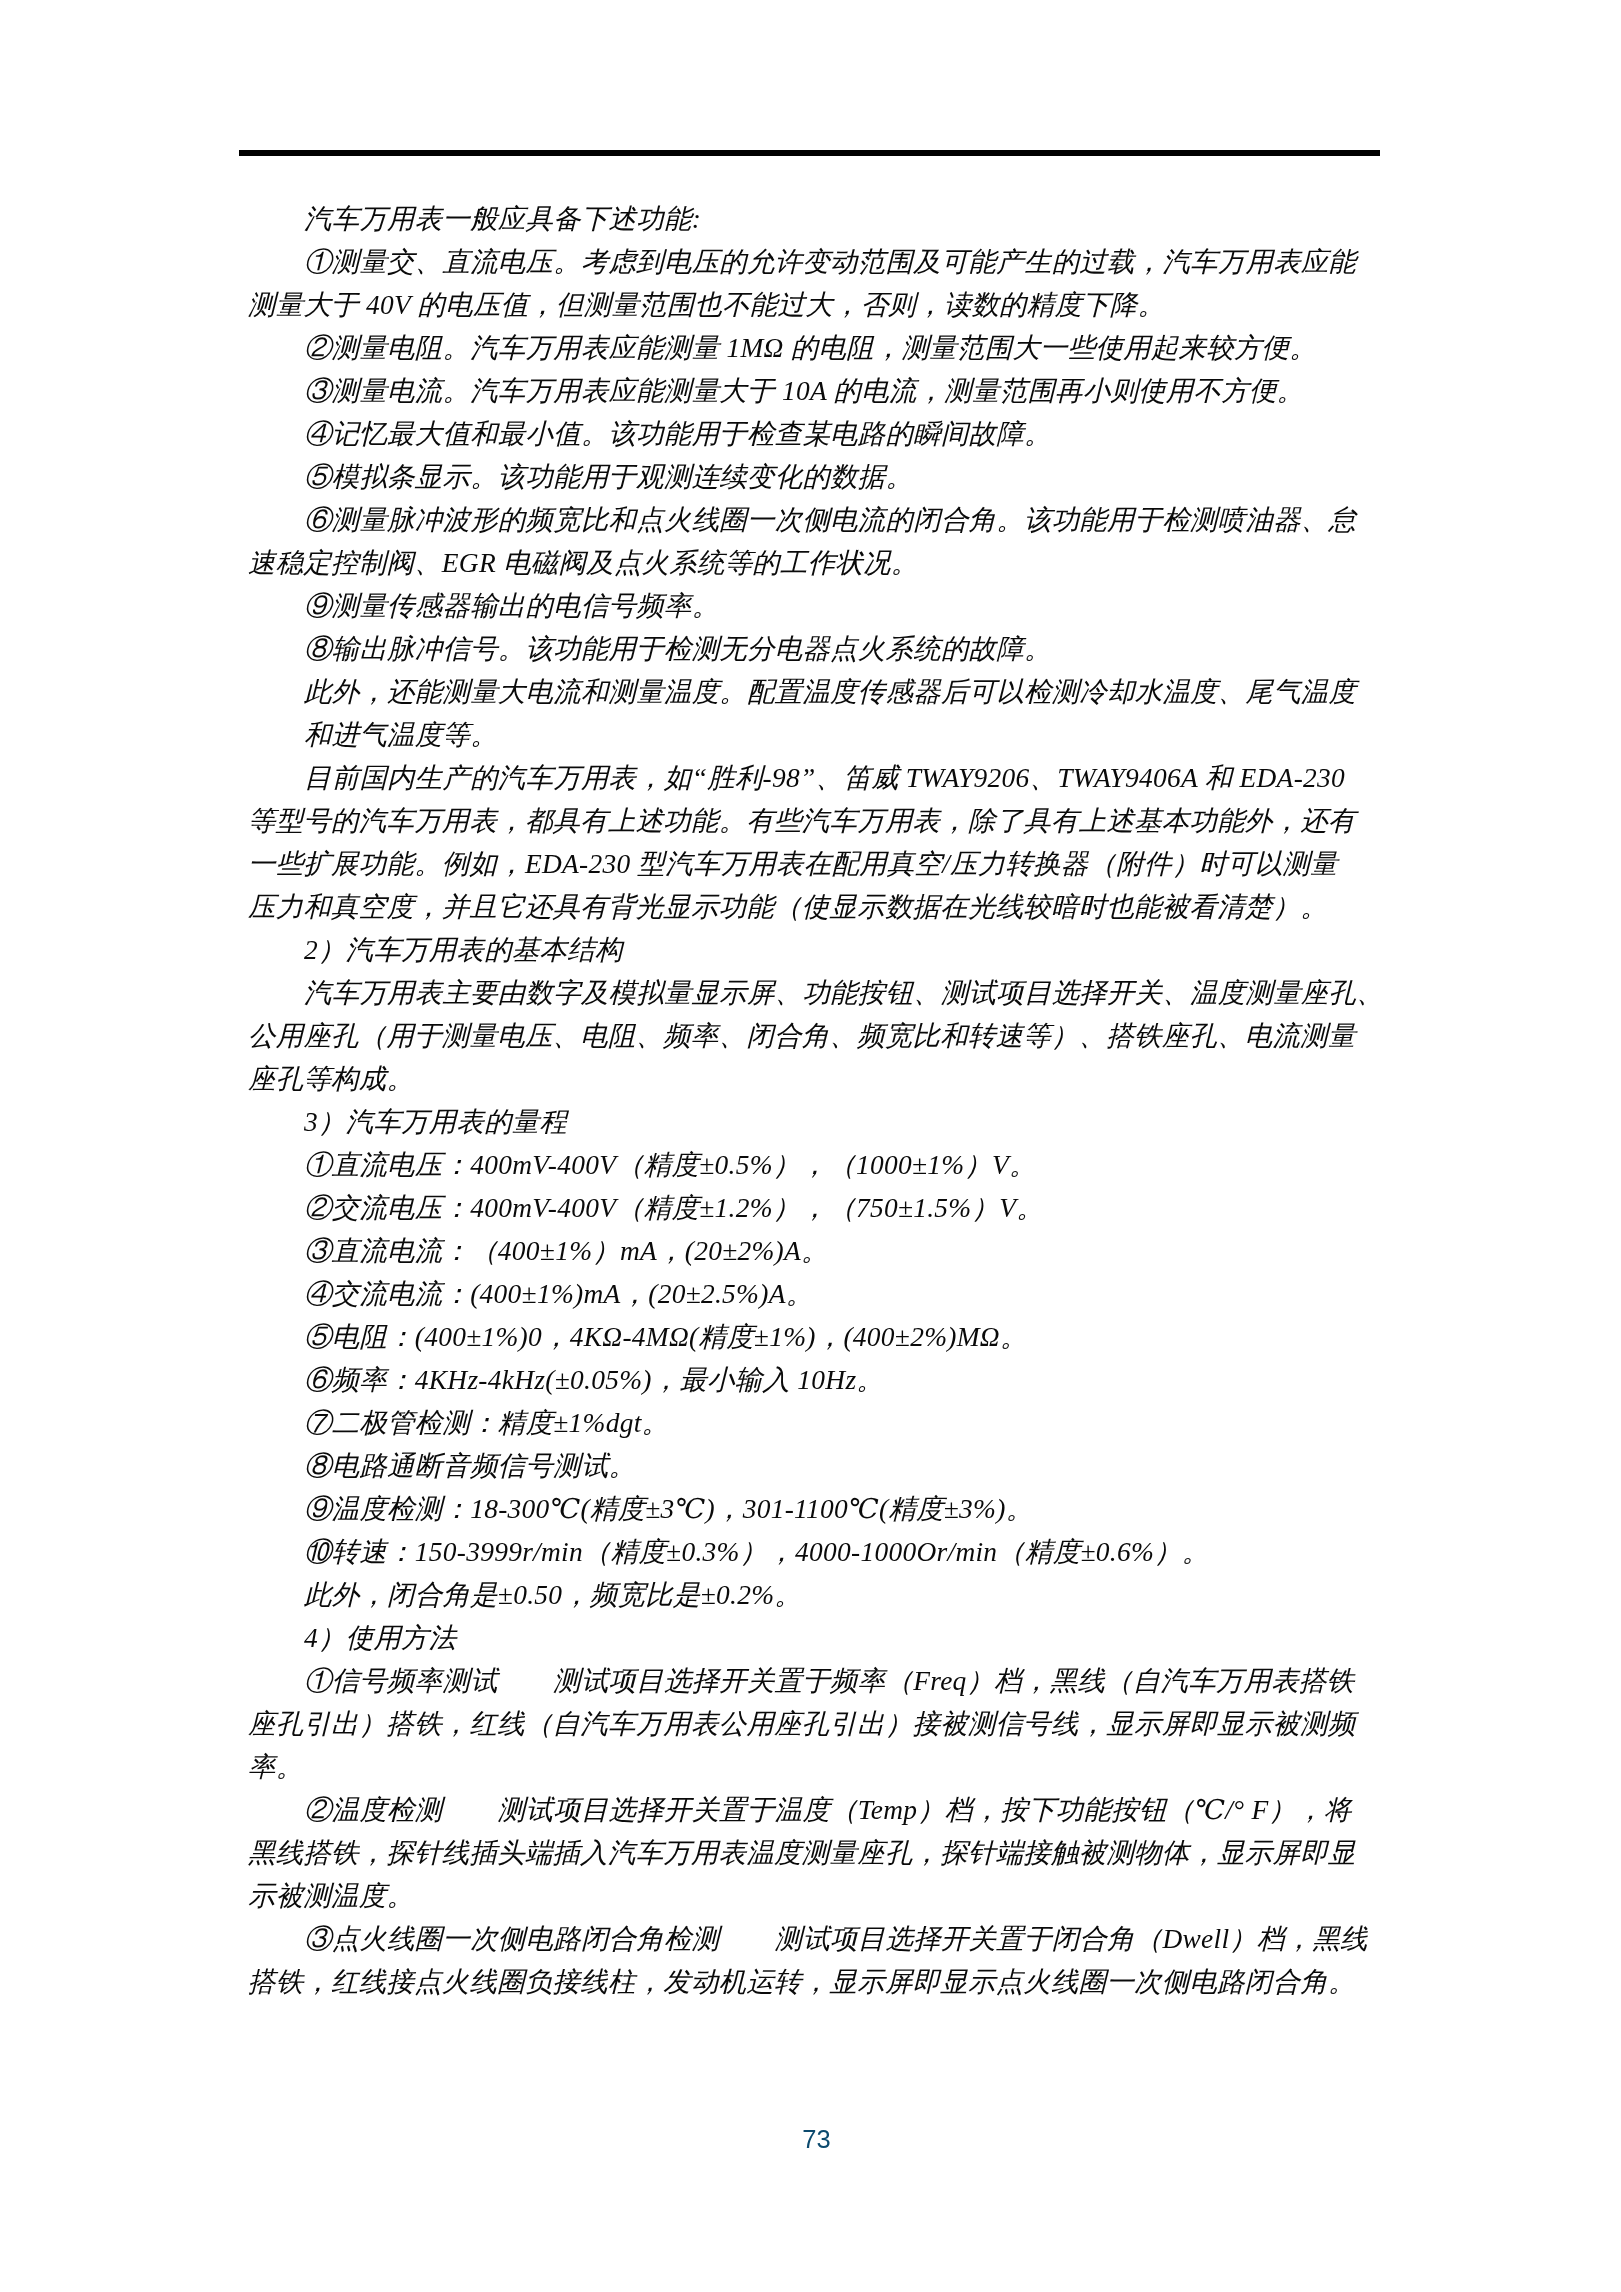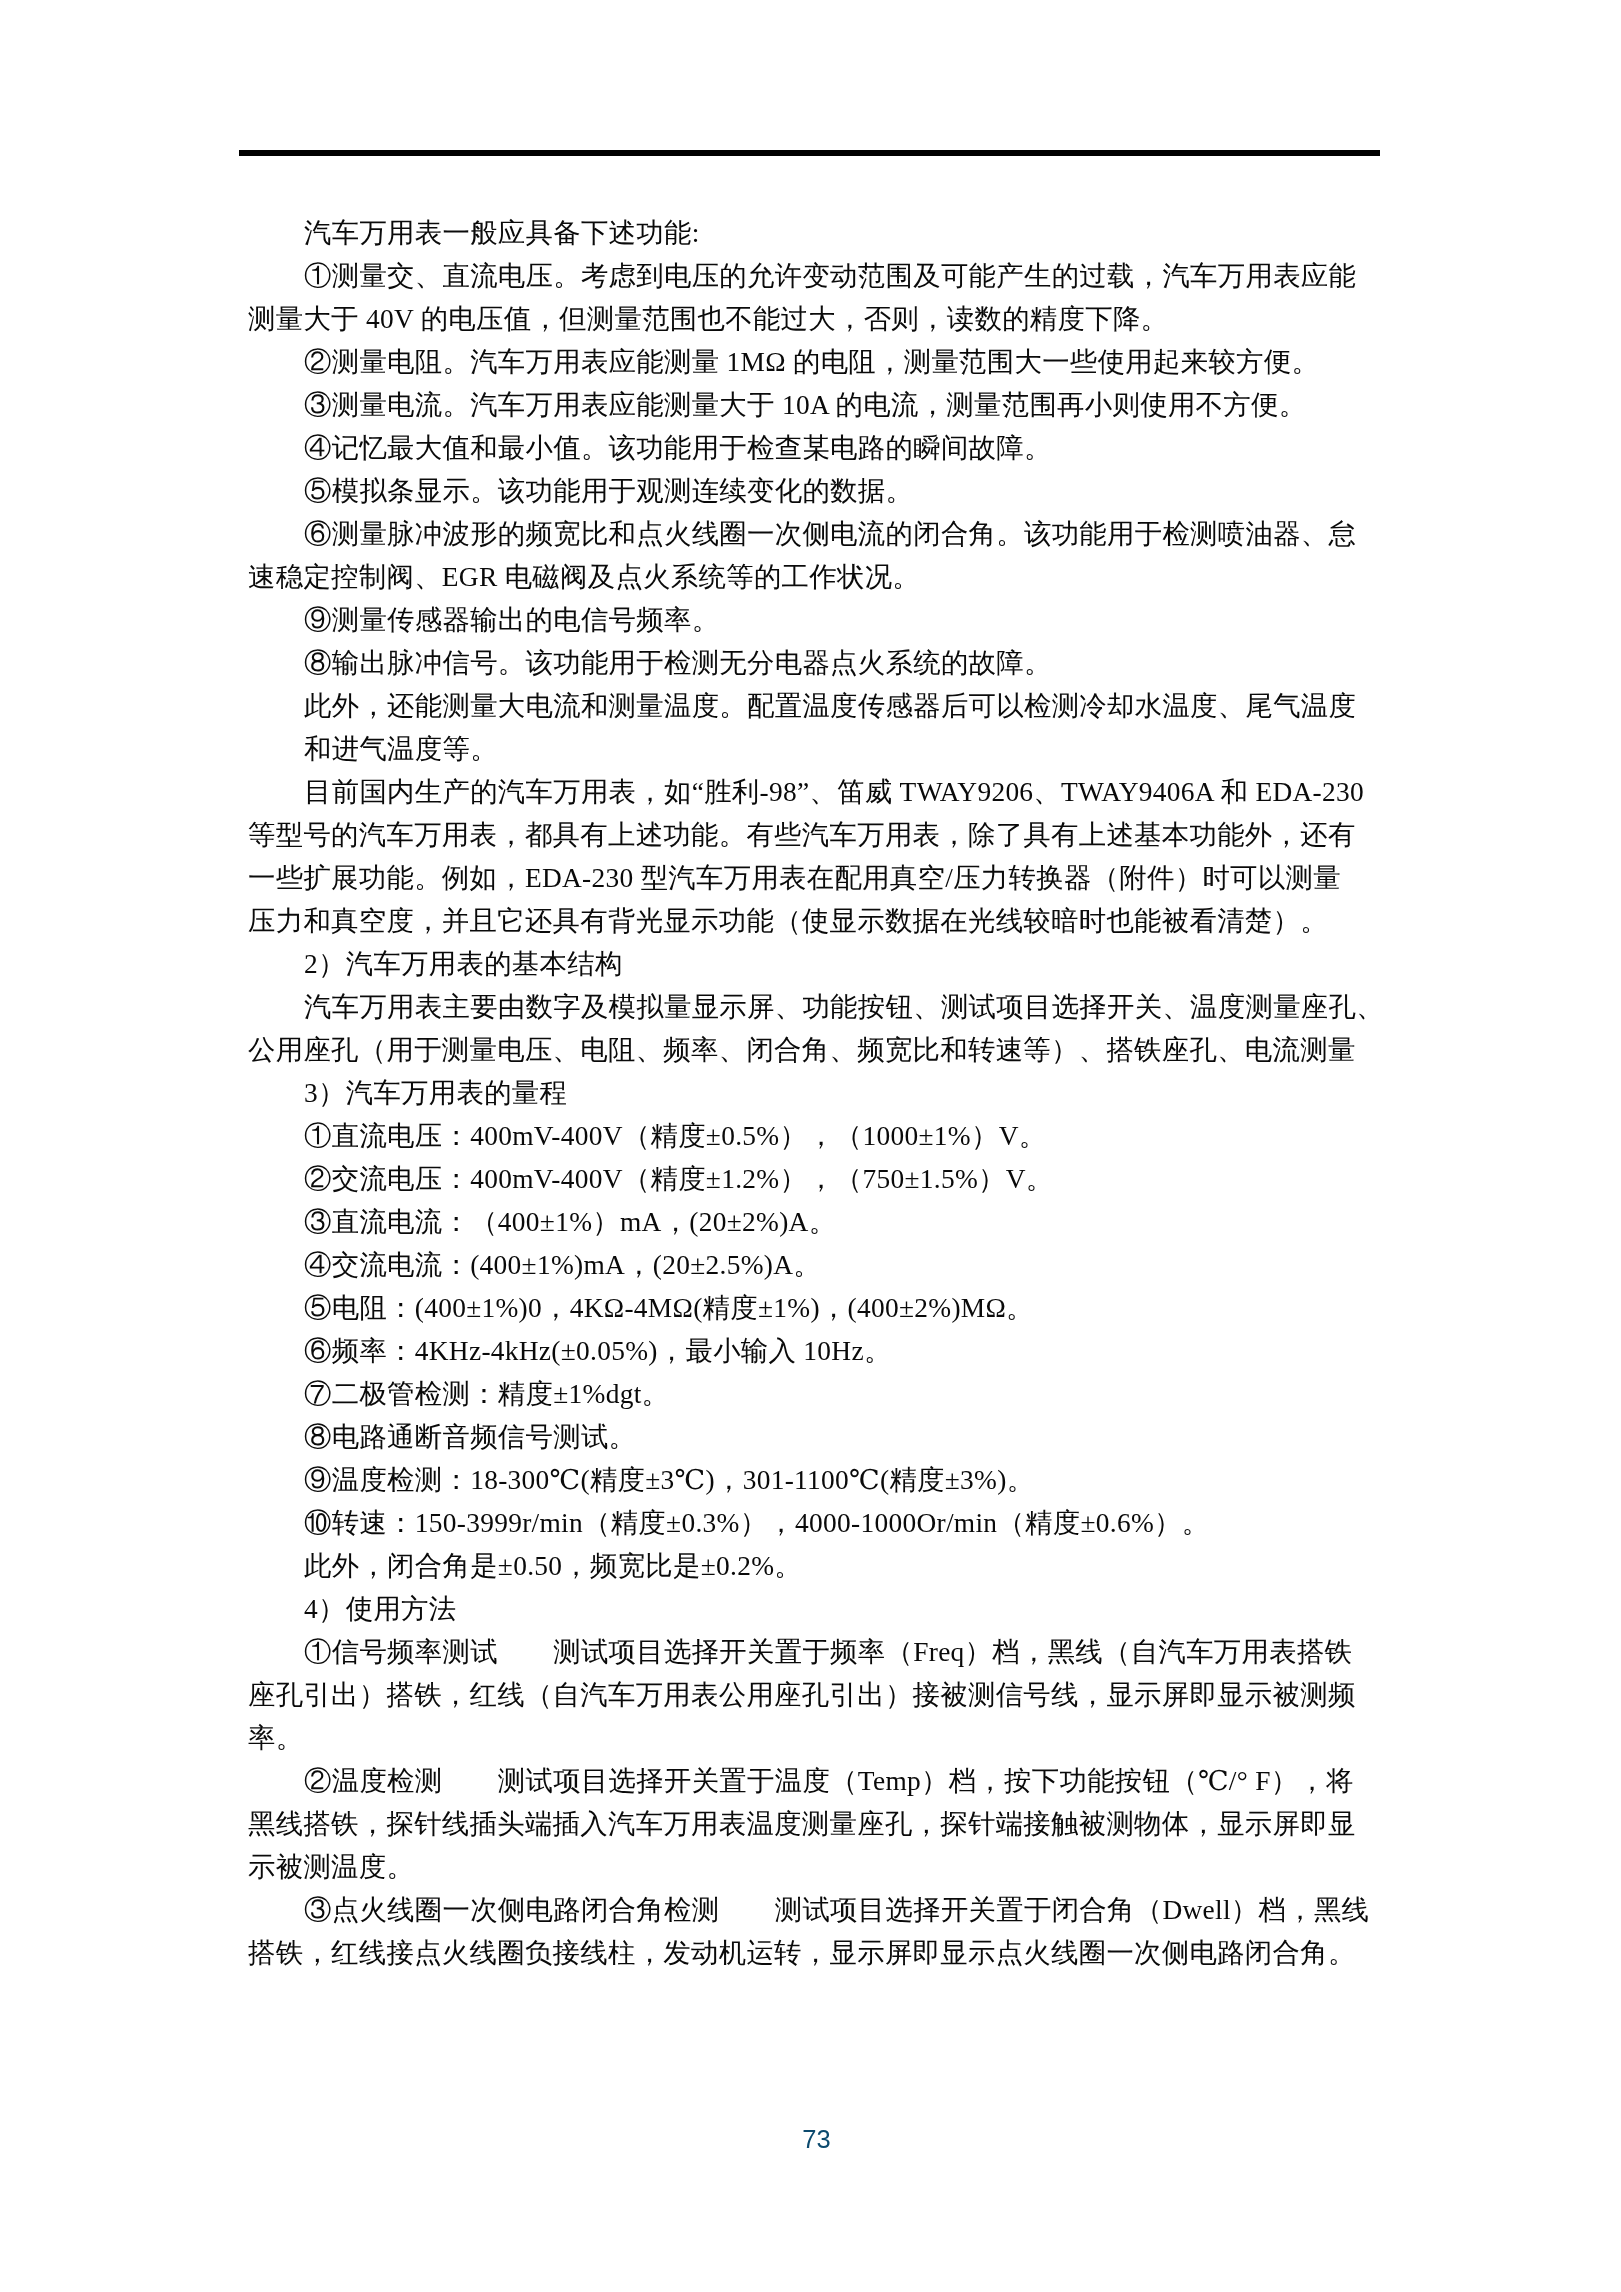--- a/index.html
+++ b/index.html
@@ -21,22 +21,23 @@
     position: absolute;
     left: 239px;
     top: 150px;
     width: 1141px;
     height: 5.9px;
     background: #000000;
   }
   .text-block {
     position: absolute;
     left: 248px;
-    top: 212px;
+    top: 198px;
     width: 1137px;
+    font-style: italic;
   }
   .line {
     height: 43px;
     line-height: 43px;
     font-size: 27.4px;
     letter-spacing: 0.3px;
     white-space: nowrap;
     color: #0a0a0a;
   }
   .line.indent {
@@ -73,20 +74,21 @@
       <div class="line indent">⑧输出脉冲信号。该功能用于检测无分电器点火系统的故障。</div>
       <div class="line indent">此外，还能测量大电流和测量温度。配置温度传感器后可以检测冷却水温度、尾气温度</div>
       <div class="line indent">和进气温度等。</div>
       <div class="line indent">目前国内生产的汽车万用表，如“胜利-98”、笛威 TWAY9206、TWAY9406A 和 EDA-230</div>
       <div class="line">等型号的汽车万用表，都具有上述功能。有些汽车万用表，除了具有上述基本功能外，还有</div>
       <div class="line">一些扩展功能。例如，EDA-230 型汽车万用表在配用真空/压力转换器（附件）时可以测量</div>
       <div class="line">压力和真空度，并且它还具有背光显示功能（使显示数据在光线较暗时也能被看清楚）。</div>
       <div class="line indent">2）汽车万用表的基本结构</div>
       <div class="line indent">汽车万用表主要由数字及模拟量显示屏、功能按钮、测试项目选择开关、温度测量座孔、</div>
       <div class="line">公用座孔（用于测量电压、电阻、频率、闭合角、频宽比和转速等）、搭铁座孔、电流测量</div>
+      <div class="line">座孔等构成。</div>
       <div class="line indent">3）汽车万用表的量程</div>
       <div class="line indent">①直流电压：400mV-400V（精度±0.5%），（1000±1%）V。</div>
       <div class="line indent">②交流电压：400mV-400V（精度±1.2%），（750±1.5%）V。</div>
       <div class="line indent">③直流电流：（400±1%）mA，(20±2%)A。</div>
       <div class="line indent">④交流电流：(400±1%)mA，(20±2.5%)A。</div>
       <div class="line indent">⑤电阻：(400±1%)0，4KΩ-4MΩ(精度±1%)，(400±2%)MΩ。</div>
       <div class="line indent">⑥频率：4KHz-4kHz(±0.05%)，最小输入 10Hz。</div>
       <div class="line indent">⑦二极管检测：精度±1%dgt。</div>
       <div class="line indent">⑧电路通断音频信号测试。</div>
       <div class="line indent">⑨温度检测：18-300℃(精度±3℃)，301-1100℃(精度±3%)。</div>

